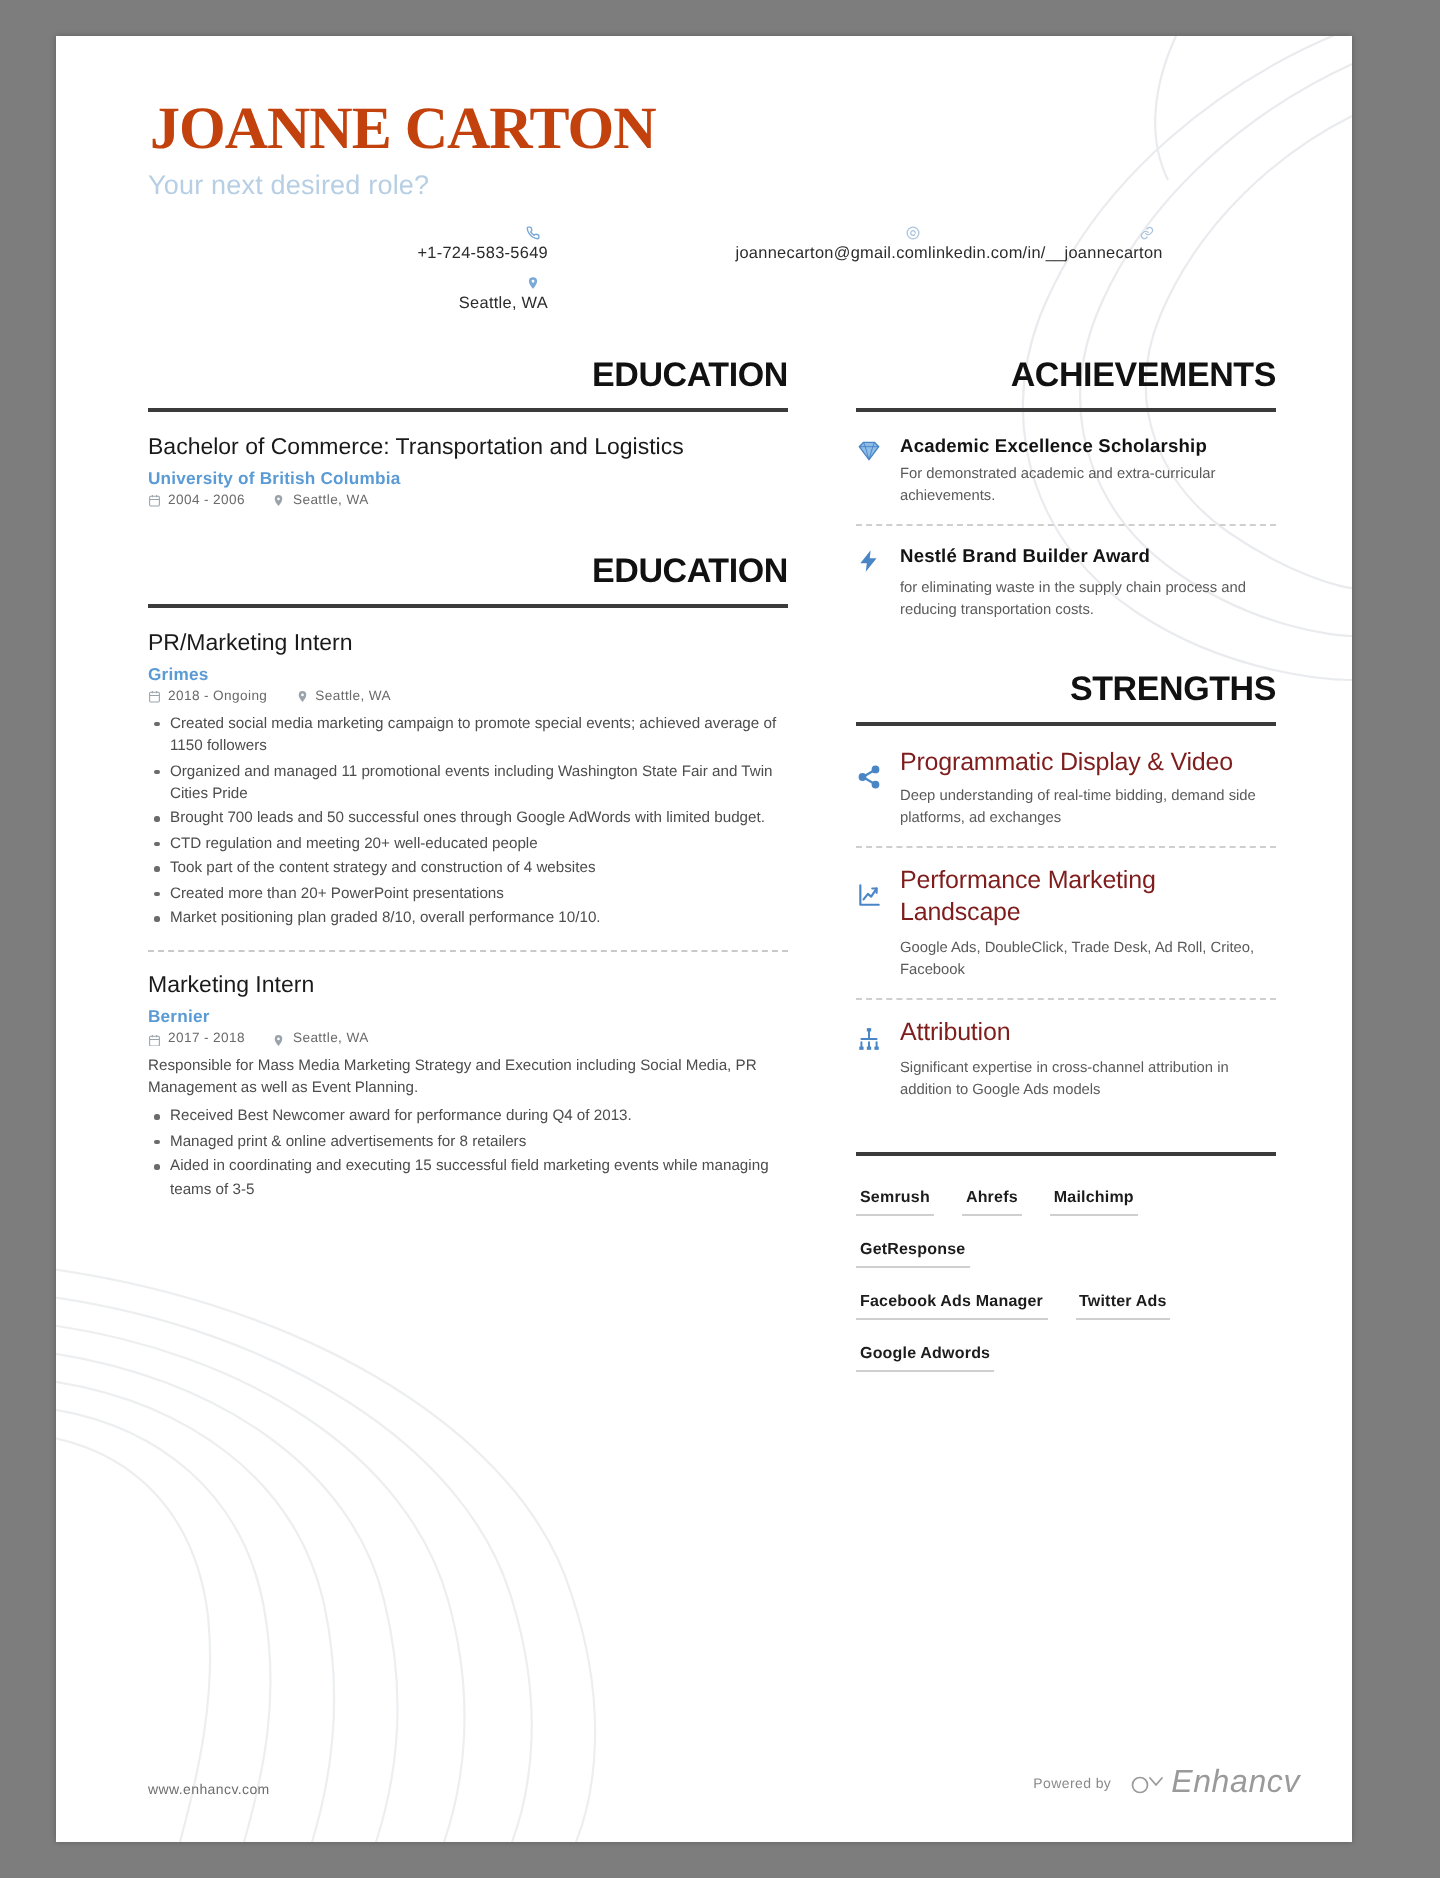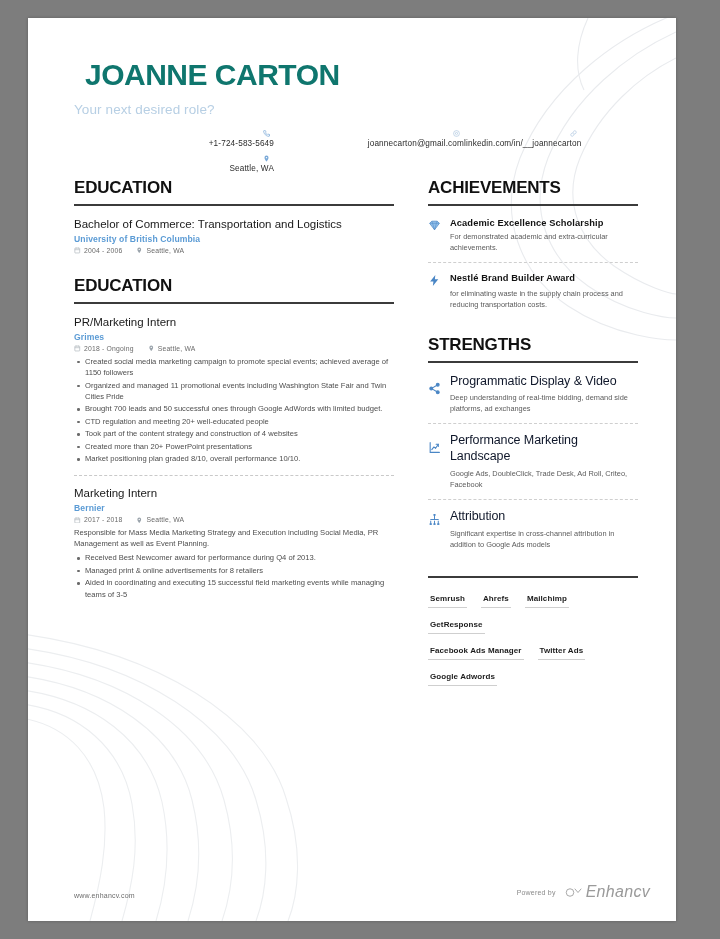--- a/index.html
+++ b/index.html
@@ -16,21 +16,21 @@
     box-shadow:0 0 3px rgba(0,0,0,.25);
     overflow:hidden;
   }
   .deco{position:absolute;inset:0;pointer-events:none;}
   .content{position:absolute;left:0;top:0;right:0;bottom:0;}
 
   
   .header{position:absolute;left:46px;top:30px;right:20px;}
   .name{
     font-size:30px;font-weight:bold;letter-spacing:-0.5px;
-    color:#0f766e;line-height:1.05;margin:11px;
+    color:#c2410c;line-height:1.05;margin:1px;font-family:Liberation Serif, serif;
   }
   .tagline{
     font-size:13.5px;color:#b7cfe4;margin-top:4px;letter-spacing:.1px;
   }
   .contact-rows{margin-top:11px;}
   .crow{display:flex;align-items:flex-start;}
   .citem{display:flex;align-items:flex-end;font-size:8.2px;color:#2b2b2b;margin-bottom:5px;letter-spacing:.15px;flex-direction:column;}
   .citem .ico{width:11px;flex:0 0 11px;display:inline-flex;align-items:center;justify-content:flex-start;color:#7aa9d8;}
   .citem .ico svg{display:block;}
   .col-left-contact{width:200px;}
@@ -38,20 +38,21 @@
   .col-right-contact{width:auto;}
 
   
   .colL{position:absolute;left:46px;top:160px;width:320px;}
   .colR{position:absolute;left:400px;top:160px;width:210px;}
 
   .sect{margin-bottom:18px;}
   .sect-title{
     font-size:17px;font-weight:bold;color:#111;letter-spacing:-0.2px;
     margin:0 0 6px 0;
+    text-align:right;
   }
   .sect-rule{height:2px;background:#3b3b3b;margin-bottom:11px;}
 
   
   .entry{margin-bottom:9px;}
   .entry-title{font-size:11.5px;color:#1a1a1a;line-height:1.3;margin:0 0 2px 0;font-weight:500;}
   .entry-org{font-size:8.6px;color:#5b9bd5;font-weight:bold;margin:1px 0 3px 0;letter-spacing:.1px;}
   .meta{display:flex;align-items:center;margin:2px 0 4px 0;}
   .meta .mi{display:flex;align-items:center;font-size:6.8px;color:#6a6a6a;margin-right:14px;letter-spacing:.2px;}
   .meta .mi .ico{width:10px;flex:0 0 10px;color:#9aa3ab;display:inline-flex;}
@@ -65,21 +66,21 @@
     content:"";position:absolute;left:3px;top:5px;
     width:2.5px;height:2.5px;background:#6b6b6b;border-radius:50%;
   }
   .dash-sep{border-top:1px dashed #c9c9c9;margin:11px 0 10px 0;height:0;}
 
   
   .ritem{display:flex;align-items:flex-start;margin-bottom:3px;}
   .ricon{flex:0 0 22px;width:22px;padding-top:2px;color:#5b9bd5;display:flex;justify-content:flex-start;}
   .rbody{flex:1;}
   .r-title{font-size:9.3px;font-weight:bold;color:#131313;line-height:1.3;margin:0 0 2px 0;letter-spacing:.1px;}
-  .r-title.big{font-size:12.5px;font-weight:normal;color:#0f172a;line-height:1.25;margin-bottom:3px;letter-spacing:-.1px;}
+  .r-title.big{font-size:12.5px;font-weight:normal;color:#7f1d1d;line-height:1.25;margin-bottom:3px;letter-spacing:-.1px;}
   .r-desc{font-size:7.4px;color:#5a5a5a;line-height:1.5;margin:0;}
   .rdash{border-top:1px dashed #cfcfcf;margin:9px 0 9px 0;height:0;}
 
   
   .skills-wrap{display:flex;flex-wrap:wrap;}
   .skill{
     font-size:8px;color:#1c1c1c;font-weight:bold;letter-spacing:.1px;
     border-bottom:1.5px solid #cfcfcf;
     padding:0 2px 4px 2px;margin:0 14px 12px 0;white-space:nowrap;
   }

